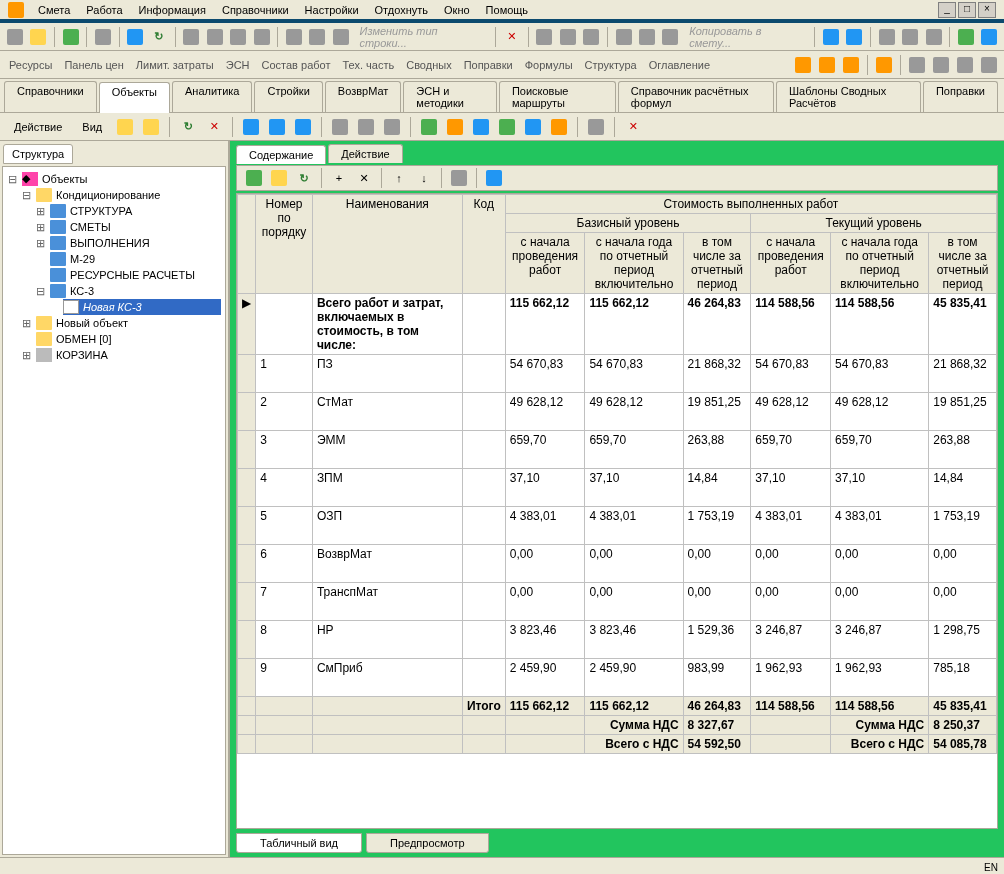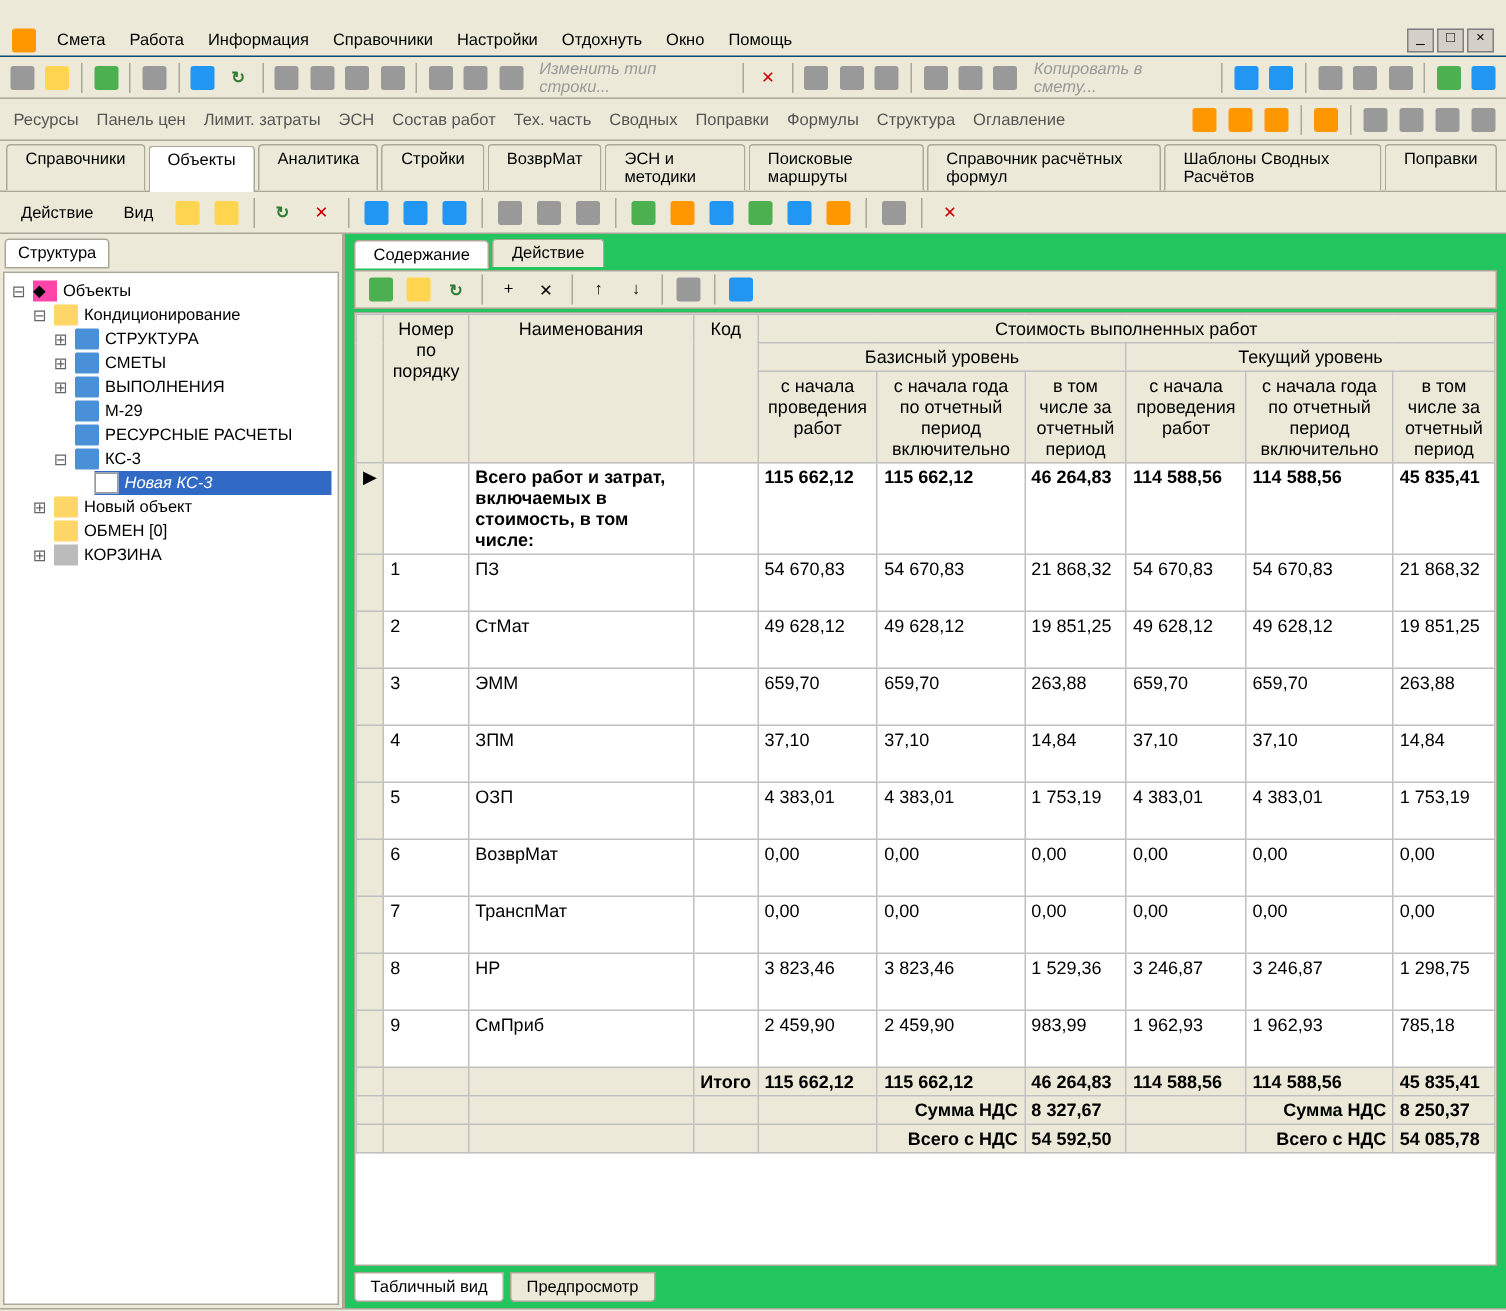--- a/index.html
+++ b/index.html
@@ -8,25 +8,25 @@
   font-family: Tahoma, Arial, sans-serif;
   font-size: 11px;
   background: #d4d0c8;
   color: #000;
   width: 1004px;
   height: 874px;
   overflow: hidden;
 }
 .menubar {
   background: #ece9d8;
-  border-bottom: 1px solid #0c4a6e;
+  border-bottom: 4px solid #0c4a6e;
   padding: 2px 8px;
   display: flex;
-  align-items: flex-end;
-  height: 38px;
+  align-items: center;
+  height: 23px;
 }
 .menubar .menu-item {
   padding: 2px 8px;
   cursor: pointer;
 }
 .window-controls {
   margin-left: auto;
   display: flex;
   gap: 2px;
 }
@@ -188,21 +188,21 @@
 }
 table.grid tr.tall td { height: 38px; }
 table.grid tr.total td { background: #ece9d8; font-weight: bold; }
 .row-handle { width: 14px; background: #ece9d8; }
 .bottom-tabs {
   padding: 4px 6px;
   display: flex;
   gap: 4px;
 }
 .btab {
-  padding: 3px 10px;
+  padding: 3px 23px;
   border: 1px solid #aca899;
   background: #ece9d8;
   cursor: pointer;
   border-radius: 0 0 3px 3px;
 }
 .btab.active { background: #fff; }
 .statusbar {
   height: 20px;
   background: #ece9d8;
   border-top: 1px solid #aca899;

